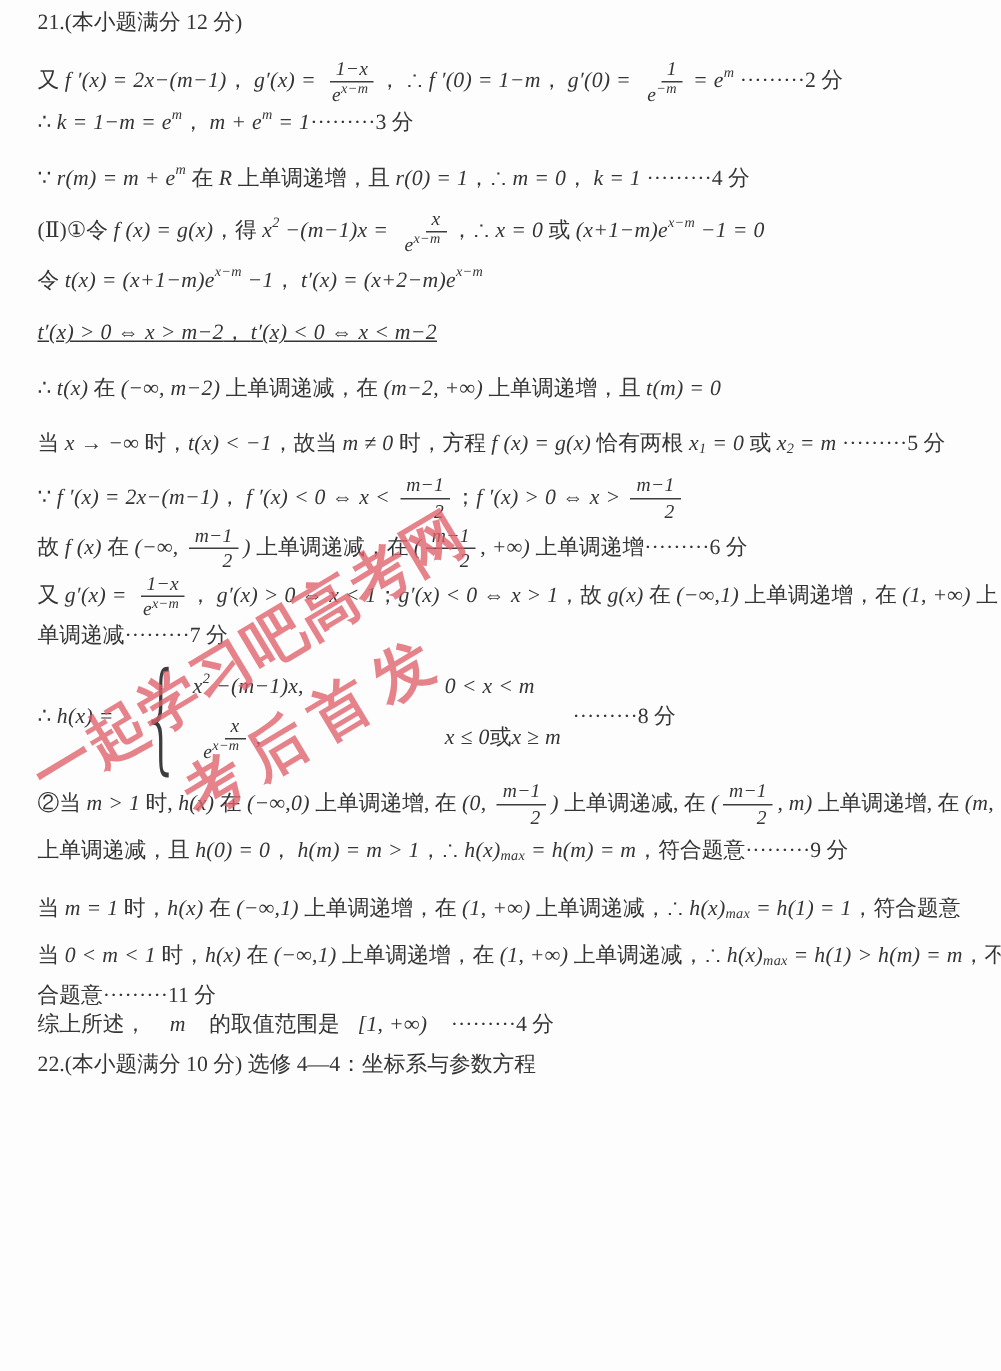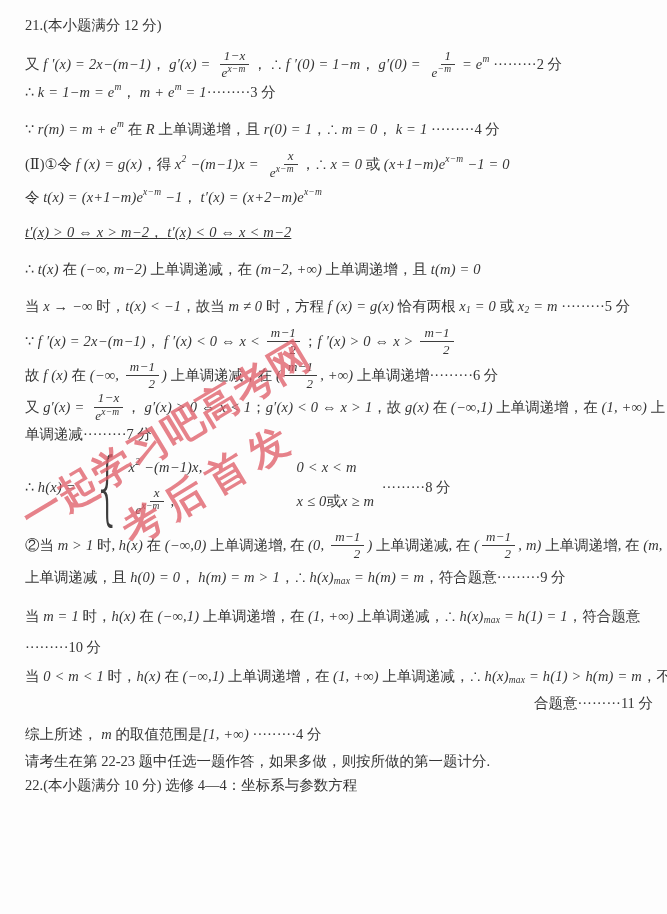--- a/index.html
+++ b/index.html
@@ -1,20 +1,20 @@
 <!DOCTYPE html>
 <html><head>
 <meta charset="utf-8">
 <style>
   html,body{margin:0;padding:0;}
   body{
     width:667px;height:914px;background:#fdfdfd;overflow:hidden;position:relative;
     font-family:"Liberation Serif","DejaVu Serif",serif;color:#353535;
   }
-  main{position:absolute;inset:0;padding:16px 14px 0 25px;}
+  main{position:absolute;inset:0;padding:6px 14px 0 25px;}
   .line{
     display:flex;align-items:center;white-space:pre;
     font-size:14.5px;line-height:19px;min-height:19px;
   }
   .t{font-family:"Liberation Serif","DejaVu Serif",serif;}
   .m{font-style:italic;font-family:"Liberation Serif","DejaVu Serif",serif;letter-spacing:.2px;}
   .sup{position:relative;top:-5px;font-size:9.5px;font-style:italic;letter-spacing:.2px;}
   .sub{position:relative;top:4px;font-size:9.5px;font-style:italic;letter-spacing:.2px;}
   .frac{display:inline-flex;flex-direction:column;align-items:flex-end;margin:0 3px;font-size:13px;line-height:1.1;vertical-align:middle;}
   .frac .fn{padding:0 4px 1px;border-bottom:1.2px solid #3d3d3d;display:block;text-align:center;}
@@ -50,25 +50,23 @@
       <div class="line" style="margin-bottom: 18px;"><span class="t">∴ </span><span class="m">t(x)</span><span class="t"> 在 </span><span class="m">(−∞, m−2)</span><span class="t"> 上单调递减，在 </span><span class="m">(m−2, +∞)</span><span class="t"> 上单调递增，且 </span><span class="m">t(m) = 0</span></div>
       <div class="line" style="margin-bottom: 10px;"><span class="t">当 </span><span class="m">x → −∞</span><span class="t"> 时，</span><span class="m">t(x) &lt; −1</span><span class="t">，故当 </span><span class="m">m ≠ 0</span><span class="t"> 时，方程 </span><span class="m">f (x) = g(x)</span><span class="t"> 恰有两根 </span><span class="m">x</span><span class="sub">1</span><span class="m"> = 0</span><span class="t"> 或 </span><span class="m">x</span><span class="sub">2</span><span class="m"> = m</span><span class="t"> ·········5 分</span></div>
       <div class="line" style="margin-bottom: 2px;"><span class="t">∵ </span><span class="m">f ′(x) = 2x−(m−1)</span><span class="t">， </span><span class="m">f ′(x) &lt; 0 ⇔ x &lt; </span><span class="frac"><span class="fn"><span class="m">m−1</span></span><span class="fd"><span class="m">2</span></span></span><span class="t">；</span><span class="m">f ′(x) &gt; 0 ⇔ x &gt; </span><span class="frac"><span class="fn"><span class="m">m−1</span></span><span class="fd"><span class="m">2</span></span></span></div>
       <div class="line" style="margin-bottom: 0px;"><span class="t">故 </span><span class="m">f (x)</span><span class="t"> 在 </span><span class="m">(−∞, </span><span class="frac"><span class="fn"><span class="m">m−1</span></span><span class="fd"><span class="m">2</span></span></span><span class="m">)</span><span class="t"> 上单调递减，在 </span><span class="m">(</span><span class="frac"><span class="fn"><span class="m">m−1</span></span><span class="fd"><span class="m">2</span></span></span><span class="m">, +∞)</span><span class="t"> 上单调递增·········6 分</span></div>
       <div class="line" style="margin-bottom: 2px;"><span class="t">又 </span><span class="m">g′(x) = </span><span class="frac"><span class="fn"><span class="m">1−x</span></span><span class="fd"><span class="m">e</span><span class="sup">x−m</span></span></span><span class="t">， </span><span class="m">g′(x) &gt; 0 ⇔ x &lt; 1</span><span class="t">；</span><span class="m">g′(x) &lt; 0 ⇔ x &gt; 1</span><span class="t">，故 </span><span class="m">g(x)</span><span class="t"> 在 </span><span class="m">(−∞,1)</span><span class="t"> 上单调递增，在 </span><span class="m">(1, +∞)</span><span class="t"> 上</span></div>
       <div class="line" style="margin-bottom: 4px;"><span class="t">单调递减·········7 分</span></div>
       <div class="line" style="margin-bottom: 2px;"><span class="t">∴ </span><span class="m">h(x) = </span><span class="cases"><span class="brace">{</span><span class="cases-col"><span class="cases-row"><span class="cases-e"><span class="m">x</span><span class="sup">2</span><span class="m"> −(m−1)x,</span></span><span class="cases-c"><span class="m">0 &lt; x &lt; m</span></span></span><span class="cases-row"><span class="cases-e"><span class="frac"><span class="fn"><span class="m">x</span></span><span class="fd"><span class="m">e</span><span class="sup">x−m</span></span></span><span class="m"> ,</span></span><span class="cases-c"><span class="m">x ≤ 0</span><span class="t">或</span><span class="m">x ≥ m</span></span></span></span></span><span class="t"> ·········8 分</span></div>
       <div class="line" style="margin-bottom: 6px;"><span class="t">②当 </span><span class="m">m &gt; 1</span><span class="t"> 时, </span><span class="m">h(x)</span><span class="t"> 在 </span><span class="m">(−∞,0)</span><span class="t"> 上单调递增, 在 </span><span class="m">(0, </span><span class="frac"><span class="fn"><span class="m">m−1</span></span><span class="fd"><span class="m">2</span></span></span><span class="m">)</span><span class="t"> 上单调递减, 在 </span><span class="m">(</span><span class="frac"><span class="fn"><span class="m">m−1</span></span><span class="fd"><span class="m">2</span></span></span><span class="m">, m)</span><span class="t"> 上单调递增, 在 </span><span class="m">(m, +∞)</span></div>
       <div class="line" style="margin-bottom: 20px; align-items: center;"><span class="t">上单调递减，且 </span><span class="m">h(0) = 0</span><span class="t">， </span><span class="m">h(m) = m &gt; 1</span><span class="t">，∴ </span><span class="m">h(x)</span><span class="sub">max</span><span class="m"> = h(m) = m</span><span class="t">，符合题意·········9 分</span></div>
       <div class="line" style="margin-bottom: 12px;"><span class="t">当 </span><span class="m">m = 1</span><span class="t"> 时，</span><span class="m">h(x)</span><span class="t"> 在 </span><span class="m">(−∞,1)</span><span class="t"> 上单调递增，在 </span><span class="m">(1, +∞)</span><span class="t"> 上单调递减，∴ </span><span class="m">h(x)</span><span class="sub">max</span><span class="m"> = h(1) = 1</span><span class="t">，符合题意</span></div>
-      <div class="line" style="margin-bottom: 10px;"><span class="t">·········10 分</span></div>
       <div class="line" style="margin-bottom: 8px;"><span class="t">当 </span><span class="m">0 &lt; m &lt; 1</span><span class="t"> 时，</span><span class="m">h(x)</span><span class="t"> 在 </span><span class="m">(−∞,1)</span><span class="t"> 上单调递增，在 </span><span class="m">(1, +∞)</span><span class="t"> 上单调递减，∴ </span><span class="m">h(x)</span><span class="sub">max</span><span class="m"> = h(1) &gt; h(m) = m</span><span class="t">，不符</span></div>
-      <div class="line" style="margin-bottom: 12px; justify-content: flex-end;"><span class="t">合题意·········11 分</span></div>
-      <div class="line" style="margin-bottom: 8px;"><span class="t">综上所述， </span><span class="m">m</span><span class="t"> 的取值范围是</span><span class="m">[1, +∞)</span><span class="t"> ·········4 分</span></div>
-      <div class="line" style="margin-bottom: 5px;"><span class="t">请考生在第 22-23 题中任选一题作答，如果多做，则按所做的第一题计分.</span></div>
+      <div class="line" style=""><span class="t">合题意·········11 分</span></div>
+      <div class="line" style="margin-bottom: 8px; gap: 12px;"><span class="t">综上所述， </span><span class="m">m</span><span class="t"> 的取值范围是</span><span class="m">[1, +∞)</span><span class="t"> ·········4 分</span></div>
       <div class="line" style="margin-bottom: 0px;"><span class="t">22.(本小题满分 10 分) 选修 4—4：坐标系与参数方程</span></div>
     </div>
 </main>
 
 <div class="watermark" style="color: rgb(224, 96, 107); transform: rotate(-31deg);">
   <div class="wm1">一起学习吧高考网</div>
   <div class="wm2">考后首发</div>
 </div>
 
 </body></html>

